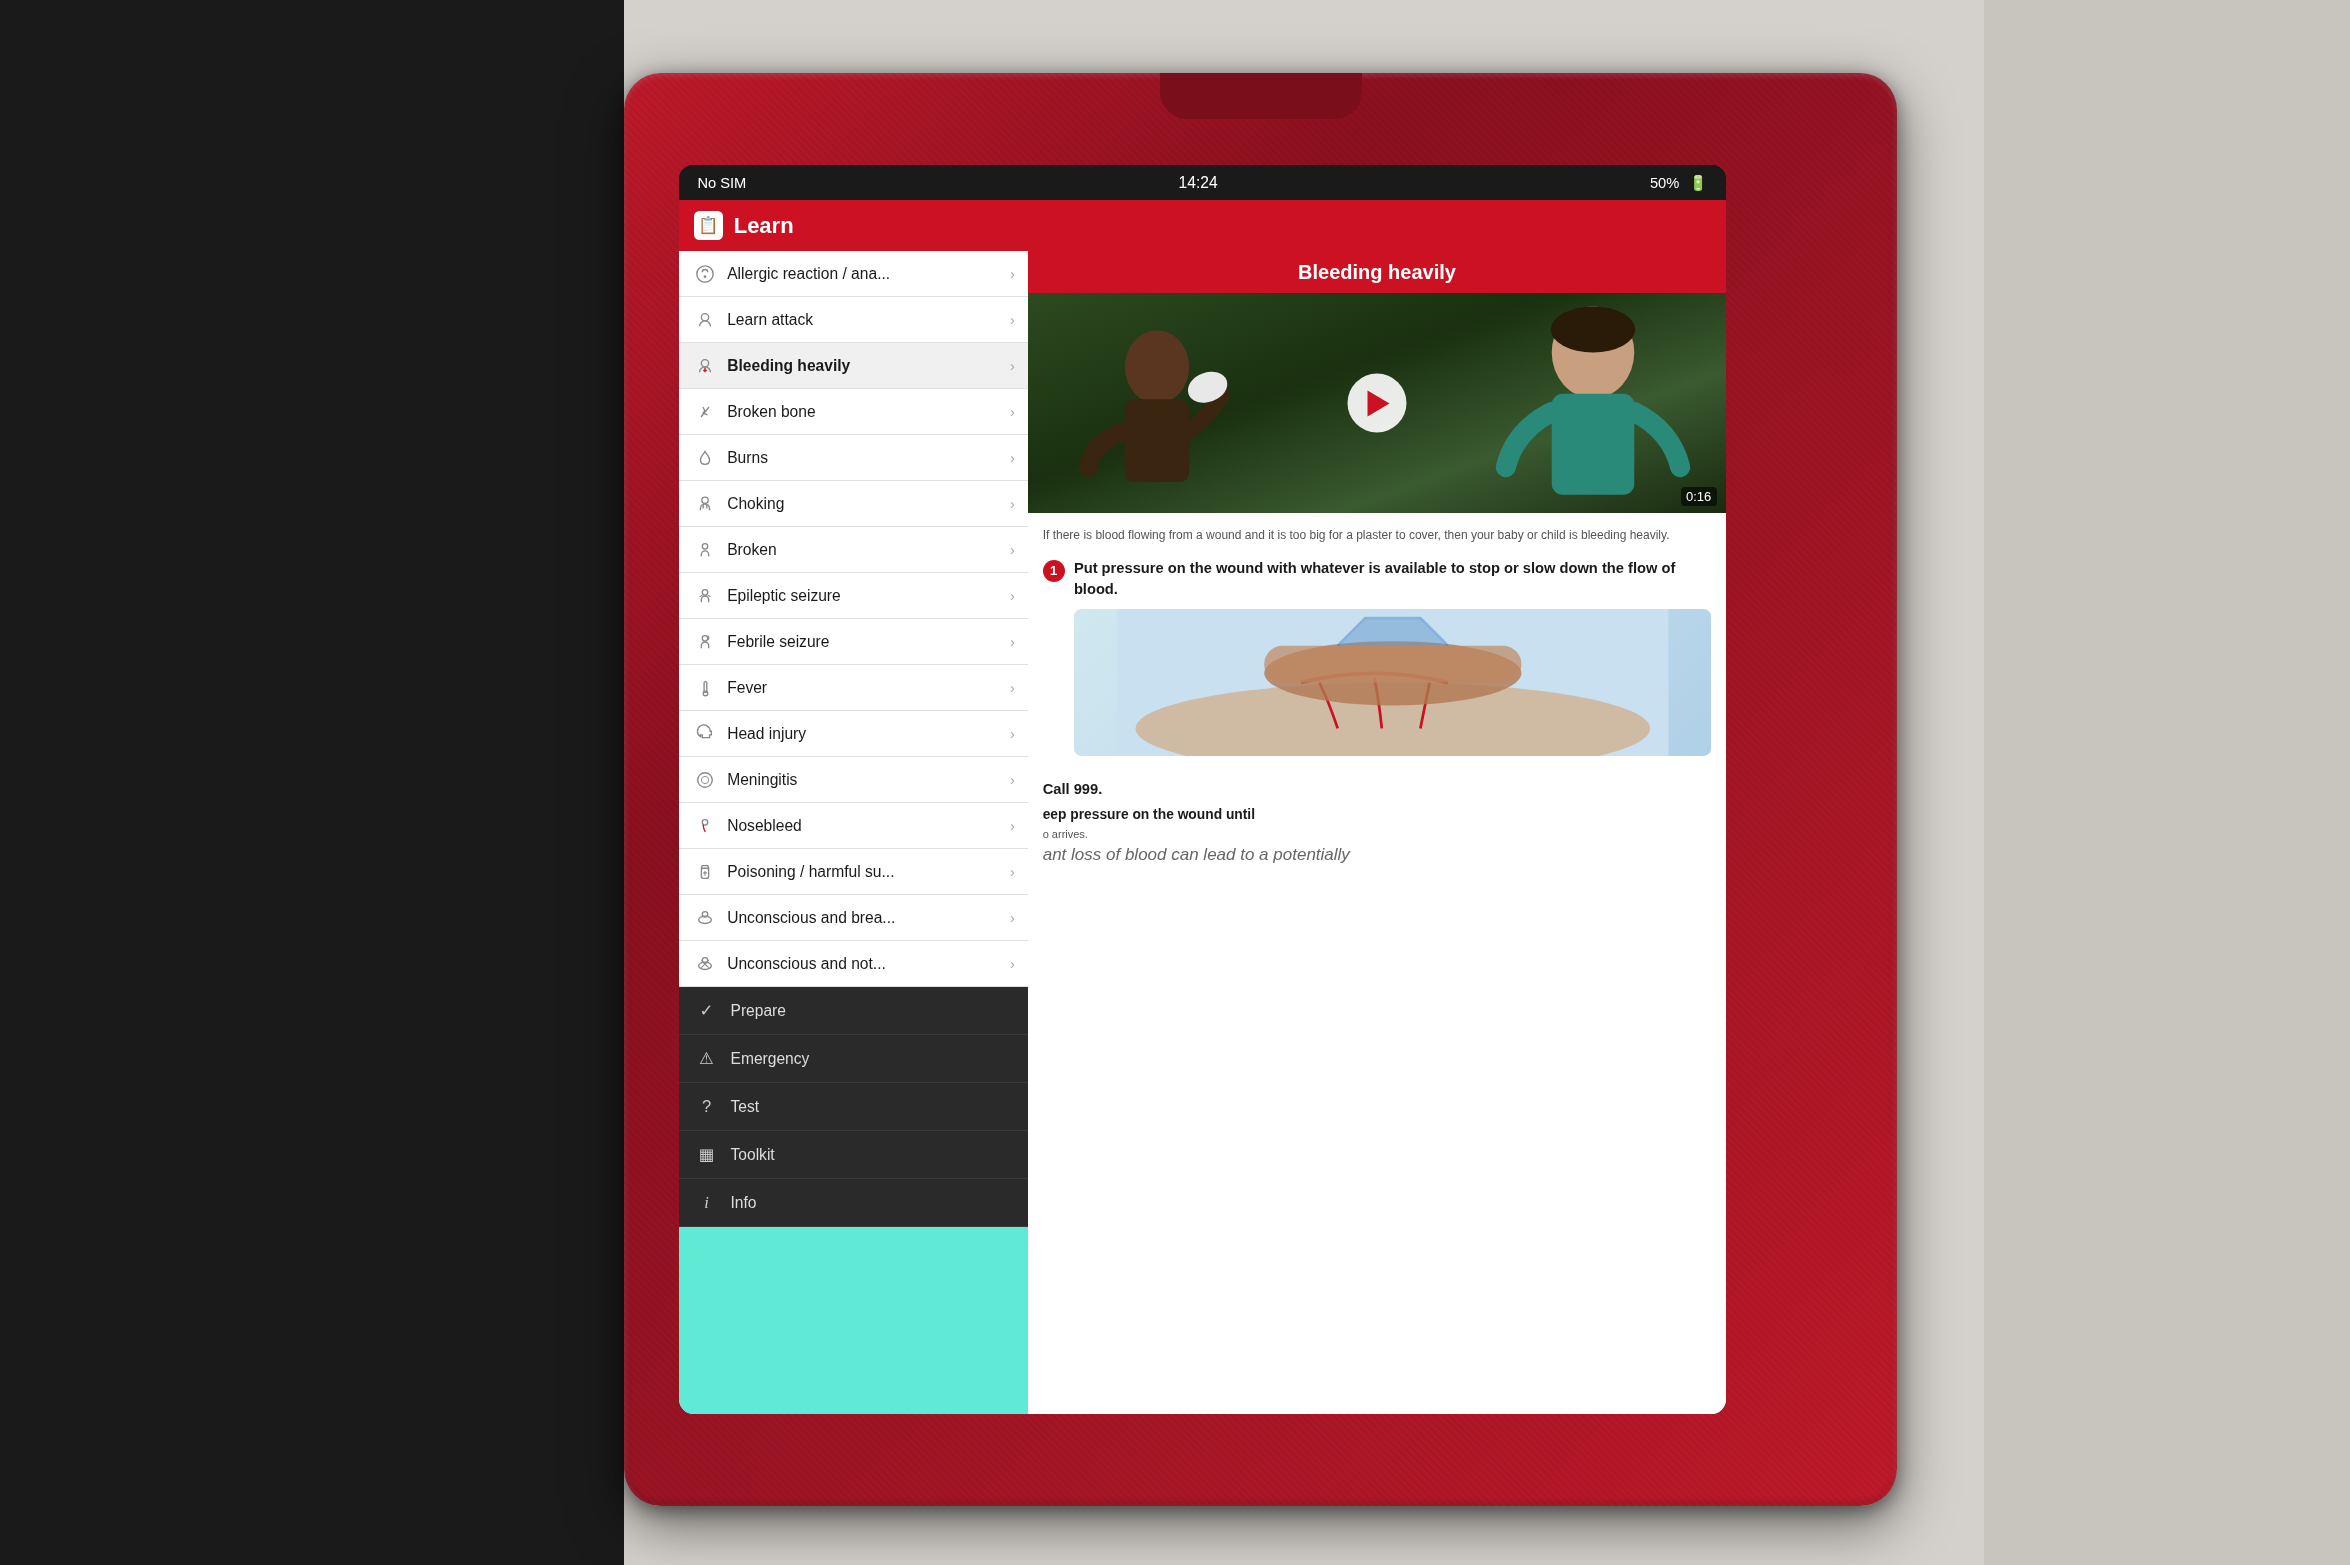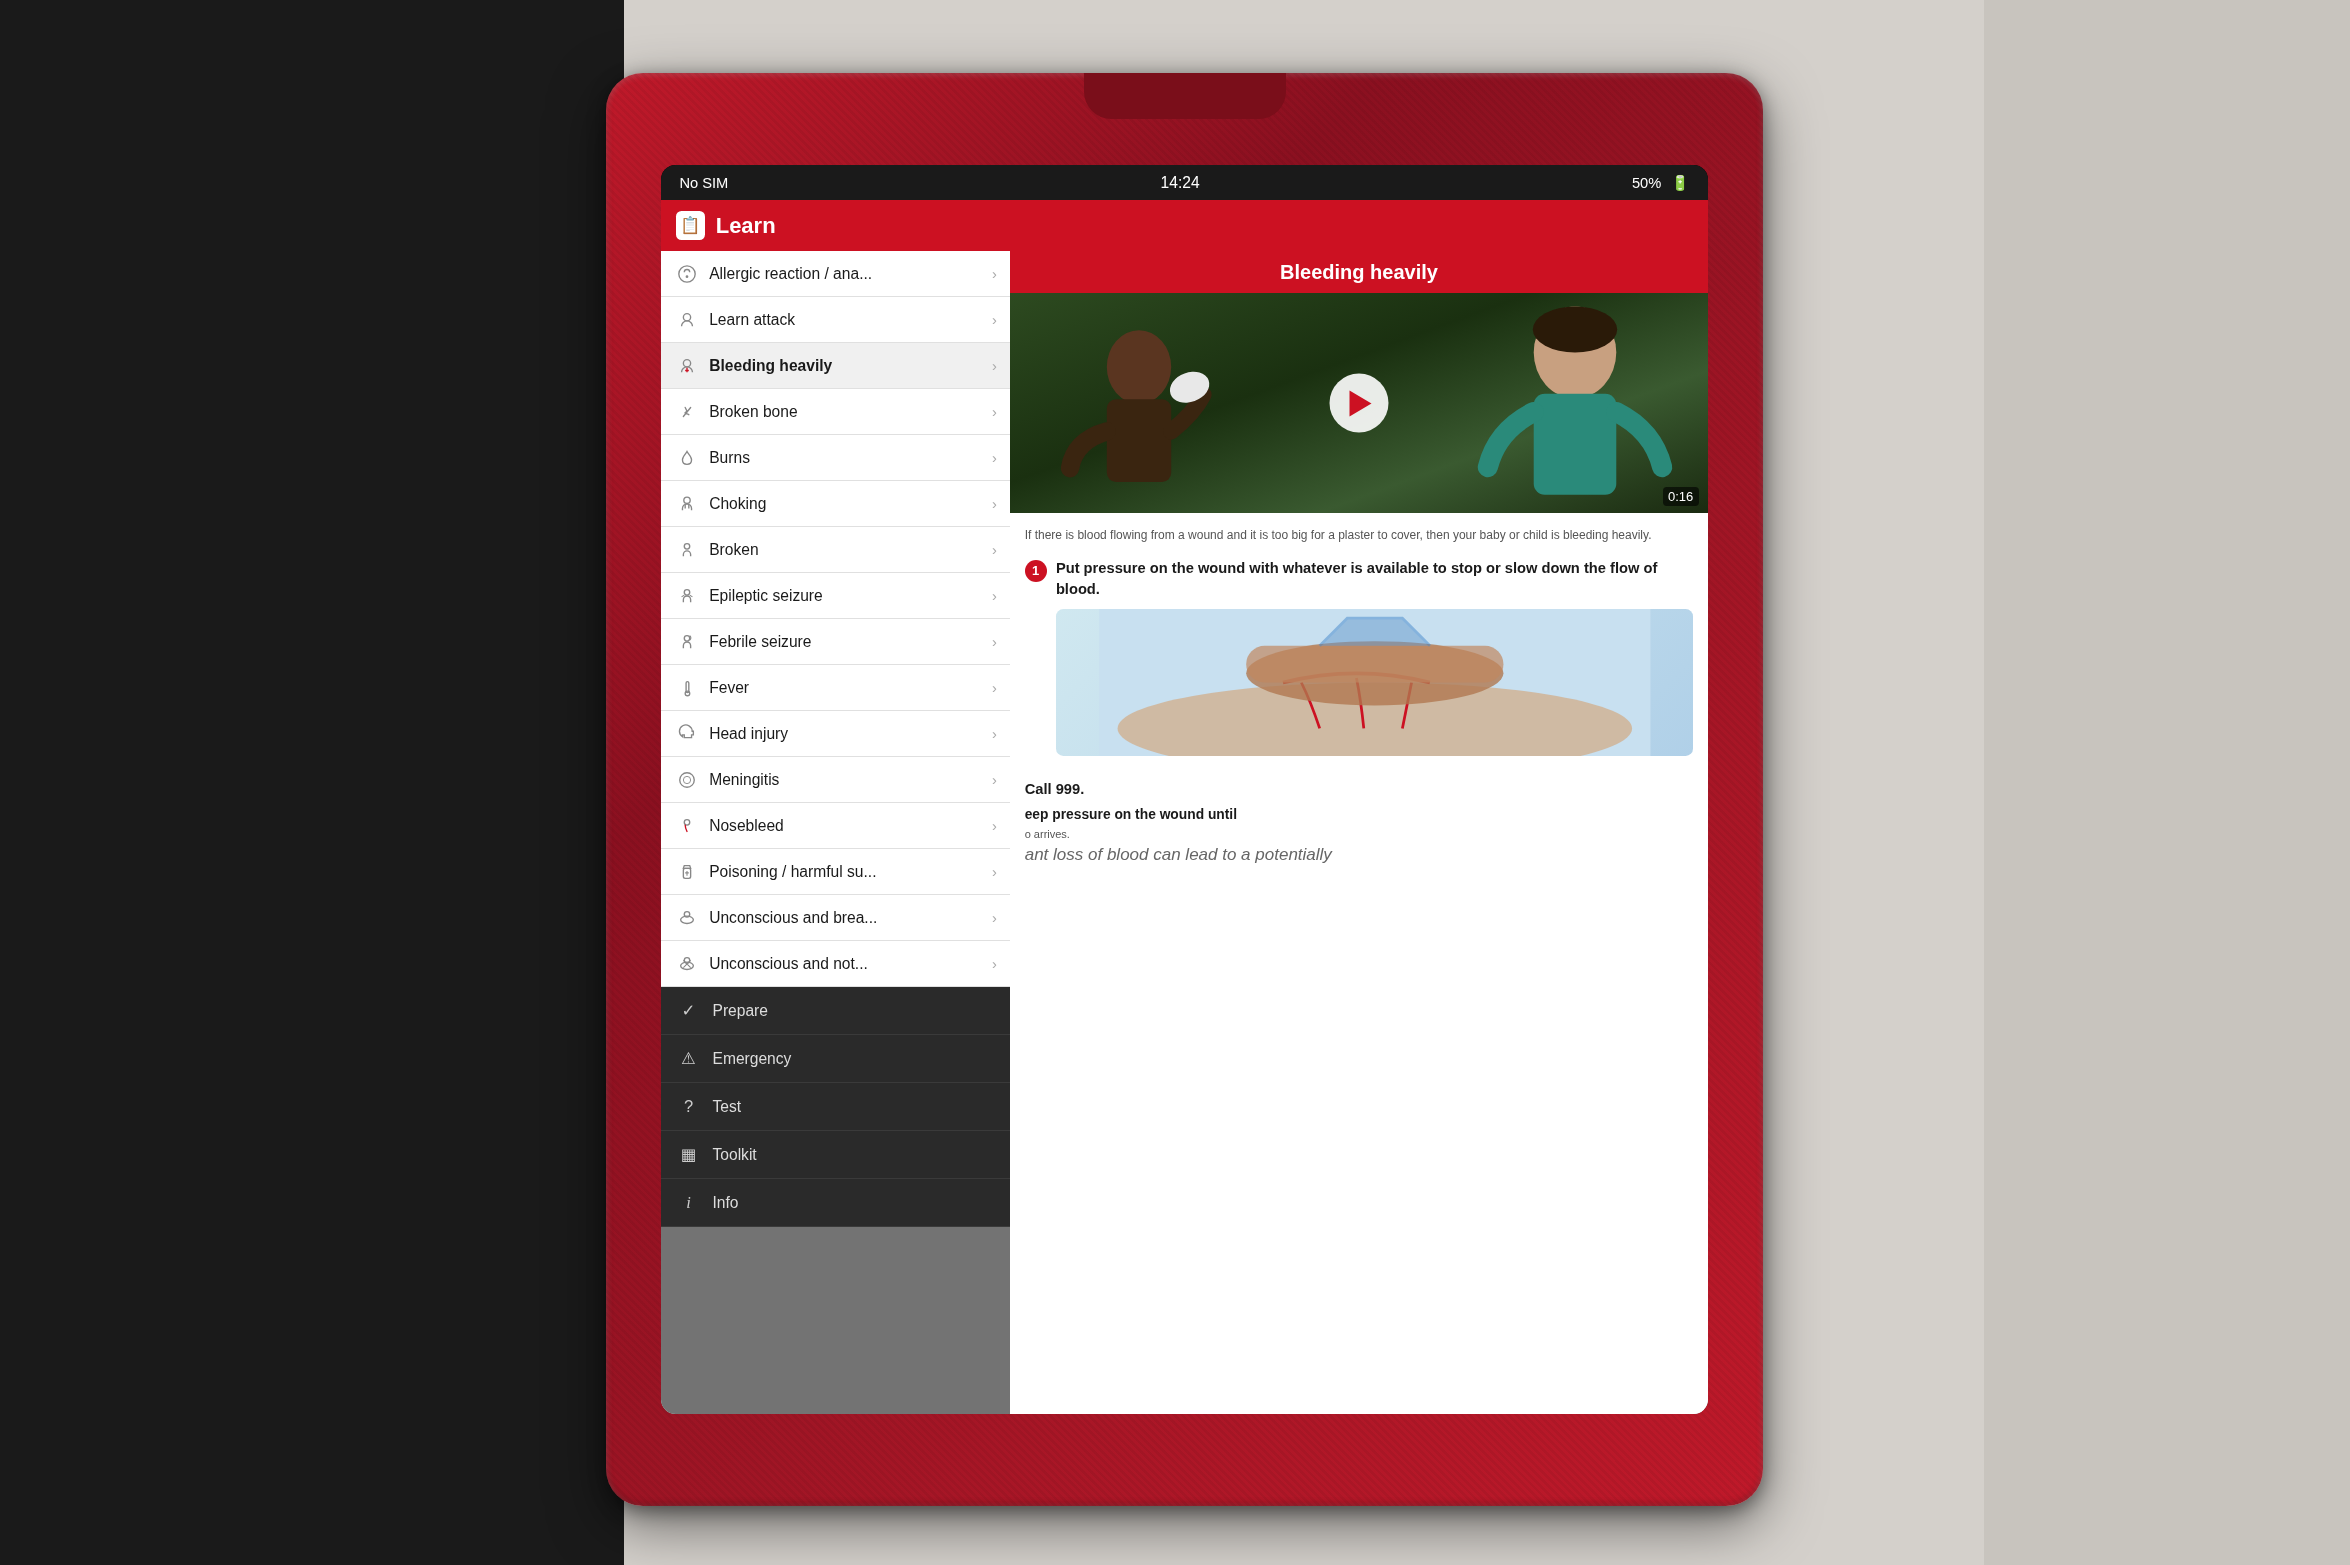--- a/index.html
+++ b/index.html
@@ -28,23 +28,23 @@
     .bg-main {
       position: absolute;
       left: 624px; top: 0;
       right: 367px; height: 1566px;
       background: #d4d0cb;
     }
 
     
     .ipad-wrapper {
       position: absolute;
-      left: 606px;
+      left: 624px;
       top: 73px;
-      width: 1157px;
+      width: 1273px;
       height: 1433px;
     }
 
     
     .leather-case {
       position: absolute;
       left: 0; top: 0;
       width: 100%; height: 100%;
       background: linear-gradient(135deg, #c0192a 0%, #8b1020 30%, #a01525 60%, #c0192a 100%);
       border-radius: 37px;
@@ -134,21 +134,21 @@
     
     .app-content {
       display: flex;
       height: calc(1249px - 35px - 51px);
       background: #f0f0f0;
     }
 
     
     .sidebar {
       width: 349px;
-      background: #737373;
+      background: #5eead4;
       overflow: hidden;
       flex-shrink: 0;
     }
 
     .menu-list {
       background: #fff;
     }
 
     .menu-item {
       display: flex;

